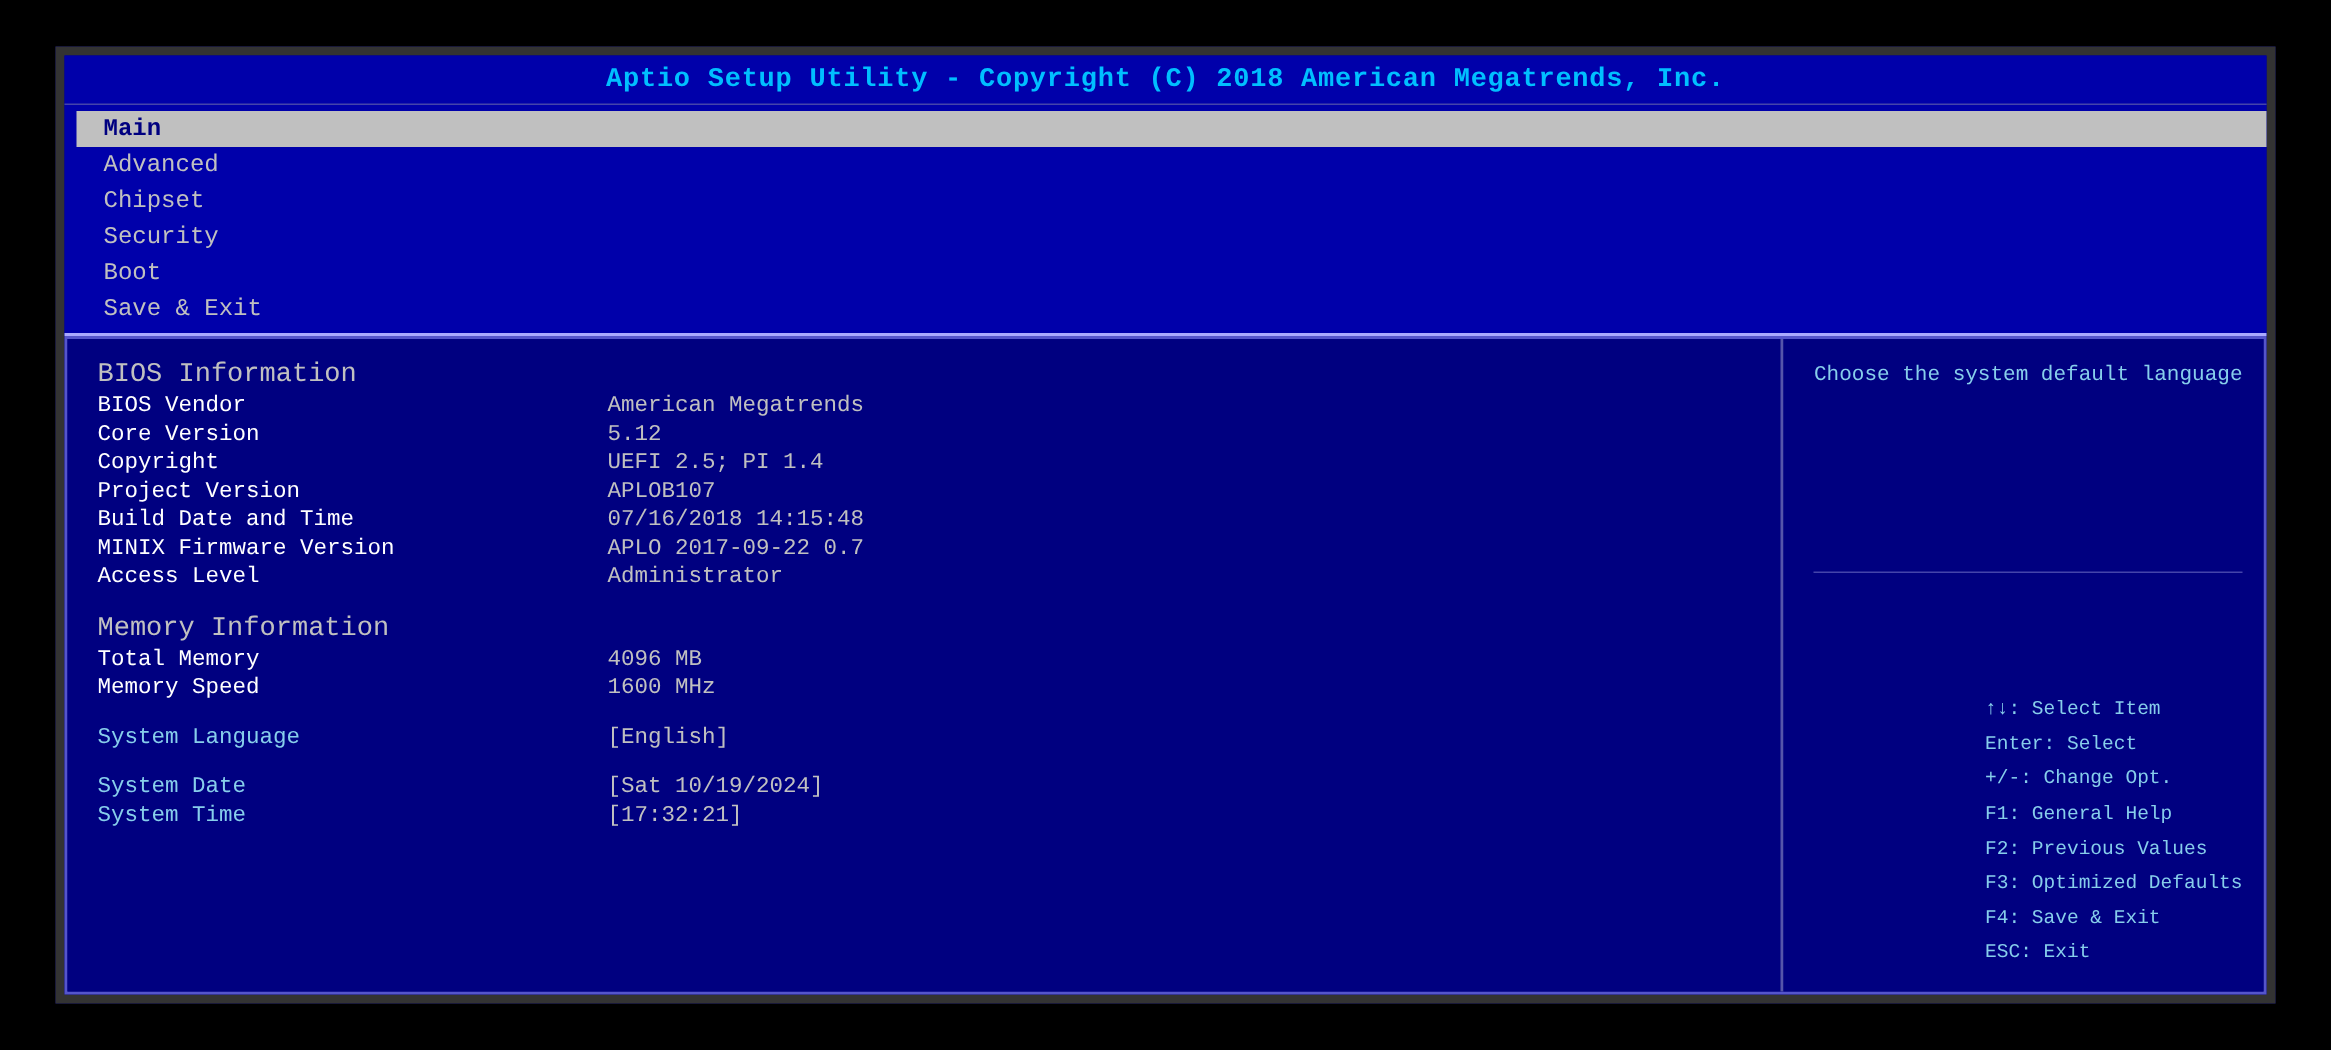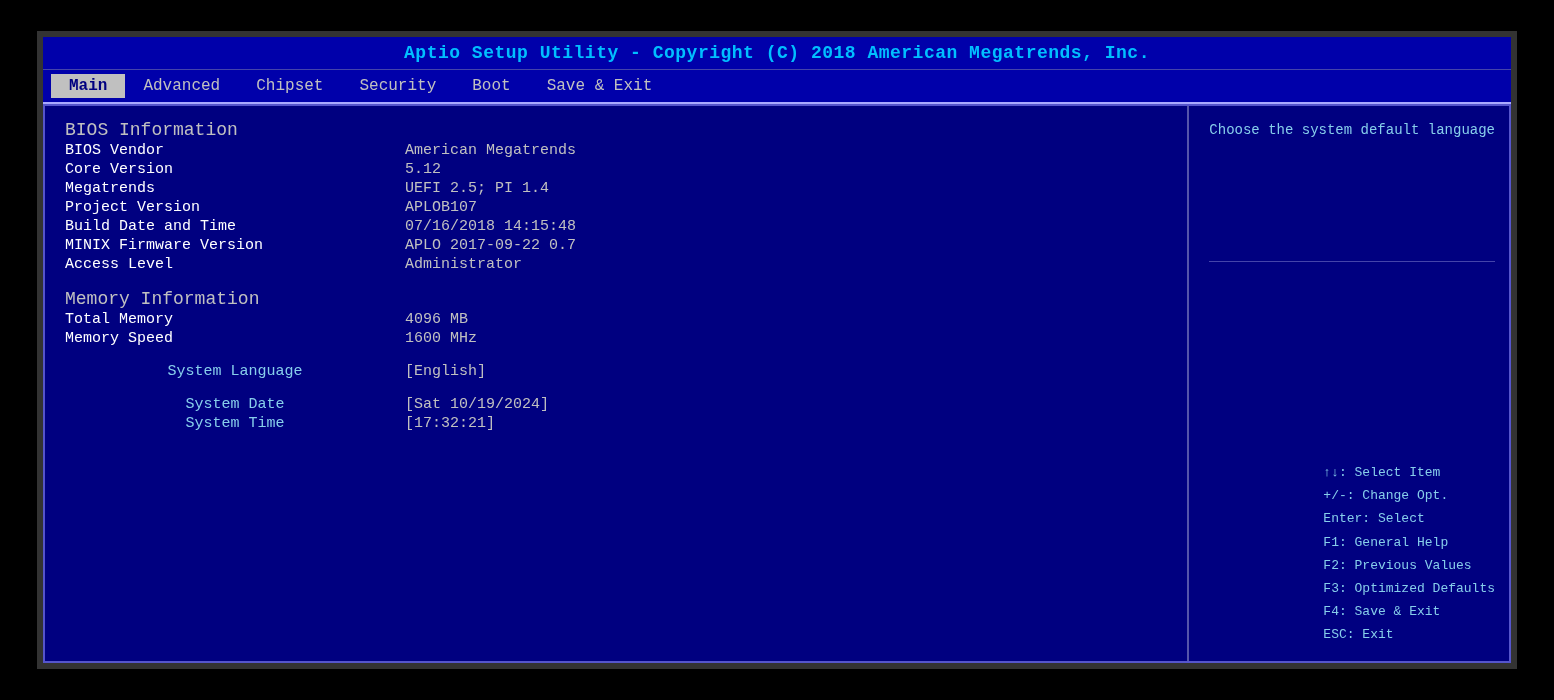--- a/index.html
+++ b/index.html
@@ -38,21 +38,21 @@
       font-size: 18px;
       font-weight: bold;
       letter-spacing: 0.5px;
       border-bottom: 1px solid #4444aa;
     }
 
     
     .menu-bar {
       background: #0000aa;
       display: flex;
-      flex-direction: row;
+      flex-direction: column;
       padding: 4px 0 4px 8px;
       gap: 0;
       border-bottom: 2px solid #aaaaff;
     }
 
     .menu-item {
       color: #c0c0c0;
       font-size: 16px;
       padding: 3px 18px;
       cursor: pointer;
@@ -89,21 +89,20 @@
     }
 
     .info-label {
       color: #ffffff;
       min-width: 340px;
       font-size: 15px;
     }
 
     .info-label.highlight {
       color: #87ceeb;
-      text-align: center;
     }
 
     .info-value {
       color: #c0c0c0;
       font-size: 15px;
     }
 
     .info-value.bracketed {
       color: #c0c0c0;
     }
@@ -174,21 +173,21 @@
       <div class="section-title">BIOS Information</div>
       <div class="info-row">
         <span class="info-label">BIOS Vendor</span>
         <span class="info-value">American Megatrends</span>
       </div>
       <div class="info-row">
         <span class="info-label">Core Version</span>
         <span class="info-value">5.12</span>
       </div>
       <div class="info-row">
-        <span class="info-label">Megatrends</span>
+        <span class="info-label">Copyright</span>
         <span class="info-value">UEFI 2.5; PI 1.4</span>
       </div>
       <div class="info-row">
         <span class="info-label">Project Version</span>
         <span class="info-value">APLOB107</span>
       </div>
       <div class="info-row">
         <span class="info-label">Build Date and Time</span>
         <span class="info-value">07/16/2018 14:15:48</span>
       </div>
@@ -231,22 +230,22 @@
         <span class="info-label highlight">System Time</span>
         <span class="info-value bracketed">[17:32:21]</span>
       </div>
 
     </div>
 
     <div class="right-panel">
       <div class="help-text">Choose the system default language</div>
       <div class="key-help">
         <div>↑↓: Select Item</div>
+        <div>Enter: Select</div>
         <div>+/-: Change Opt.</div>
-        <div>Enter: Select</div>
         <div>F1: General Help</div>
         <div>F2: Previous Values</div>
         <div>F3: Optimized Defaults</div>
         <div>F4: Save &amp; Exit</div>
         <div>ESC: Exit</div>
       </div>
     </div>
 
   </div>
 </div>

